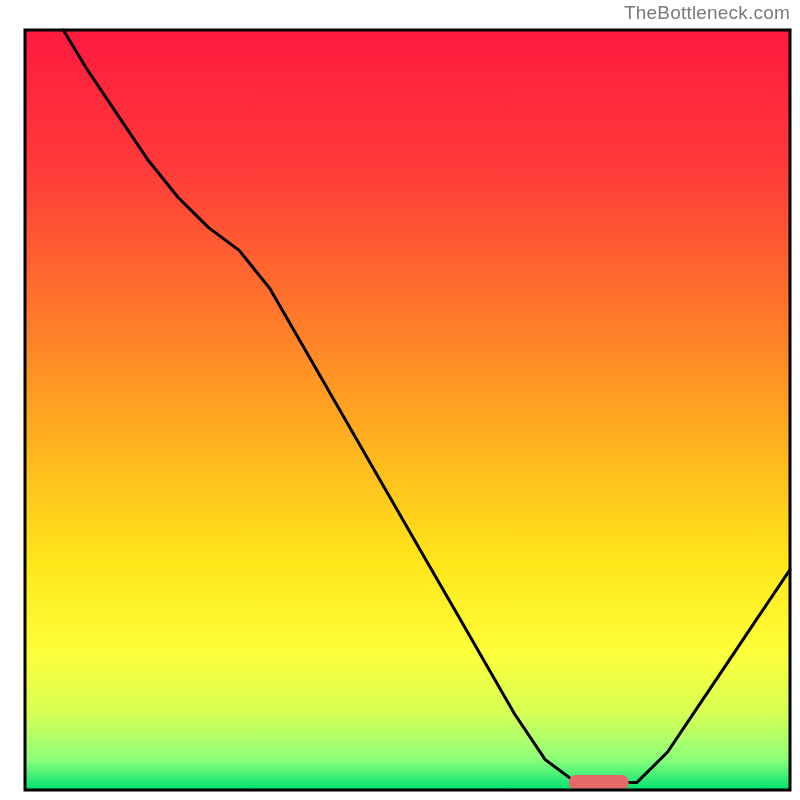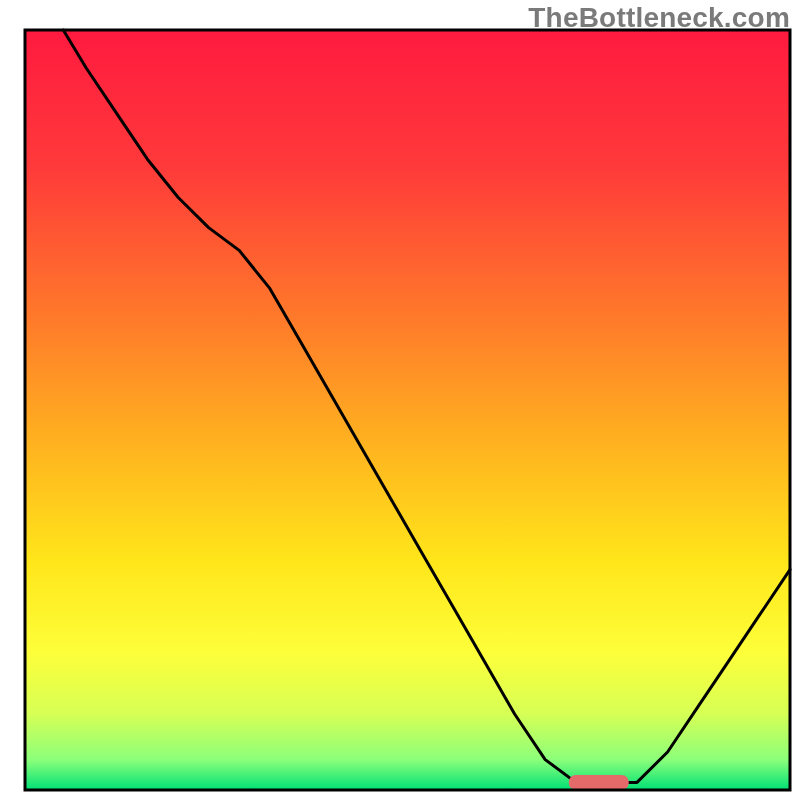--- a/index.html
+++ b/index.html
@@ -12,22 +12,22 @@
   }
   .stage {
     position: relative;
     width: 800px;
     height: 800px;
   }
   .watermark {
     position: absolute;
     top: 2px;
     right: 10px;
-    font-size: 28px;
-    font-weight: 700;
+    font-size: 19px;
+    font-weight: 400;
     color: #7a7a7a;
     letter-spacing: 0.2px;
   }
   svg {
     position: absolute;
     left: 0;
     top: 0;
   }
 </style>
 </head>

